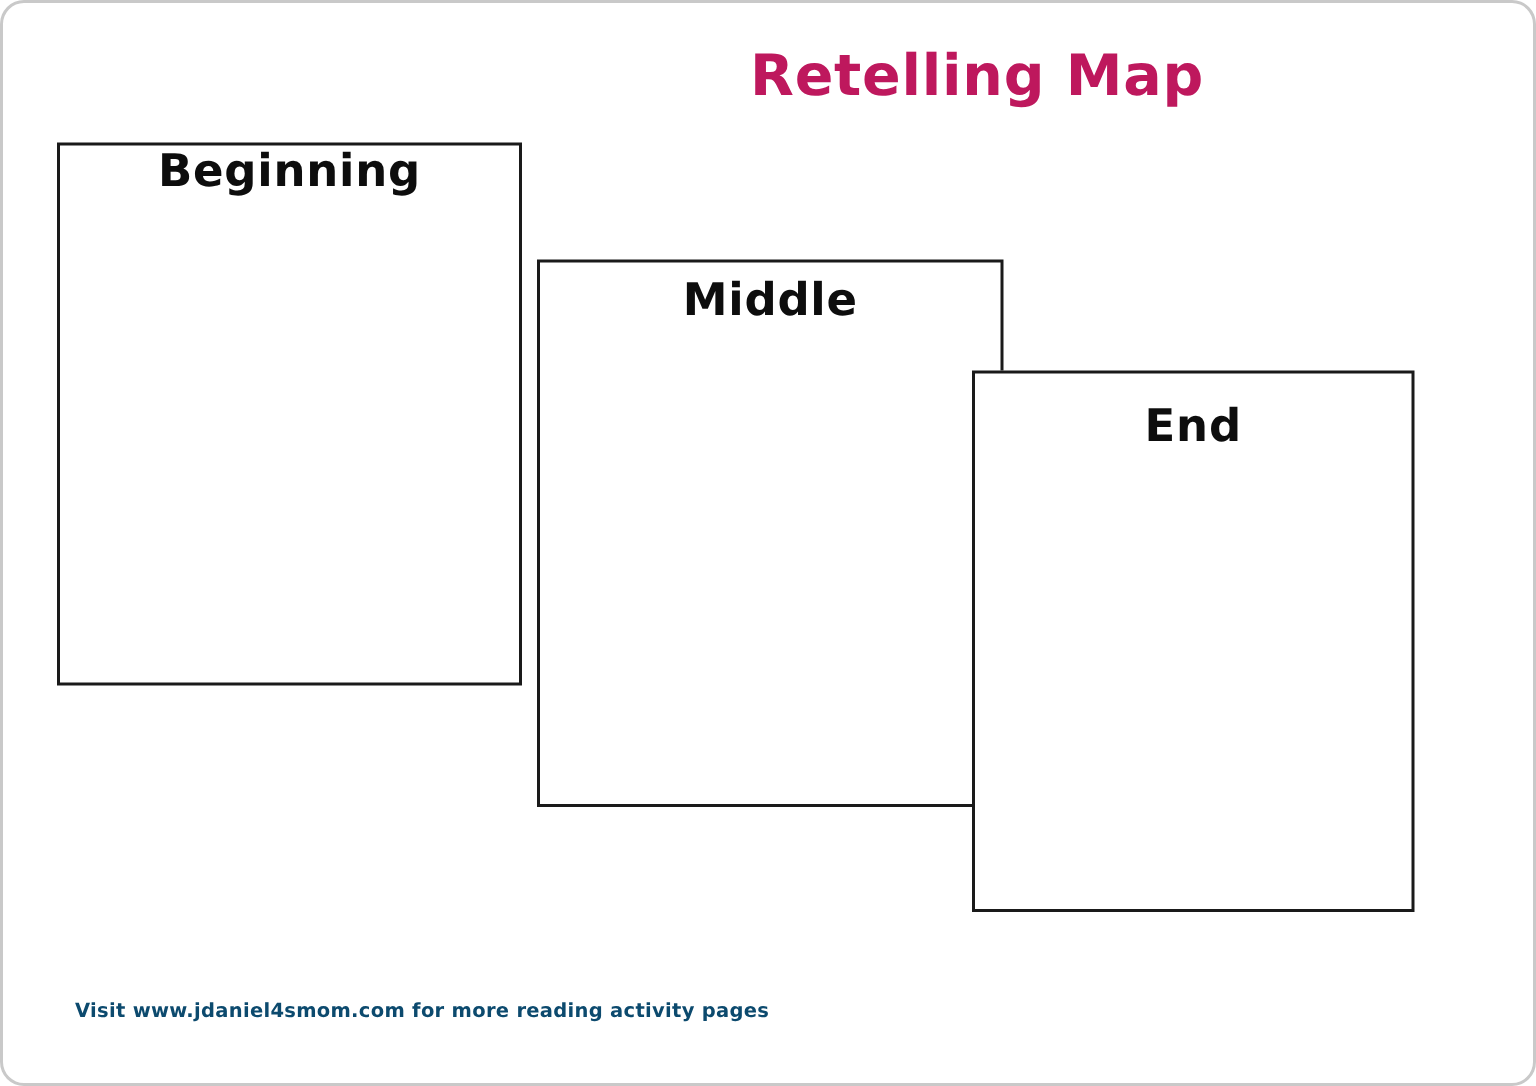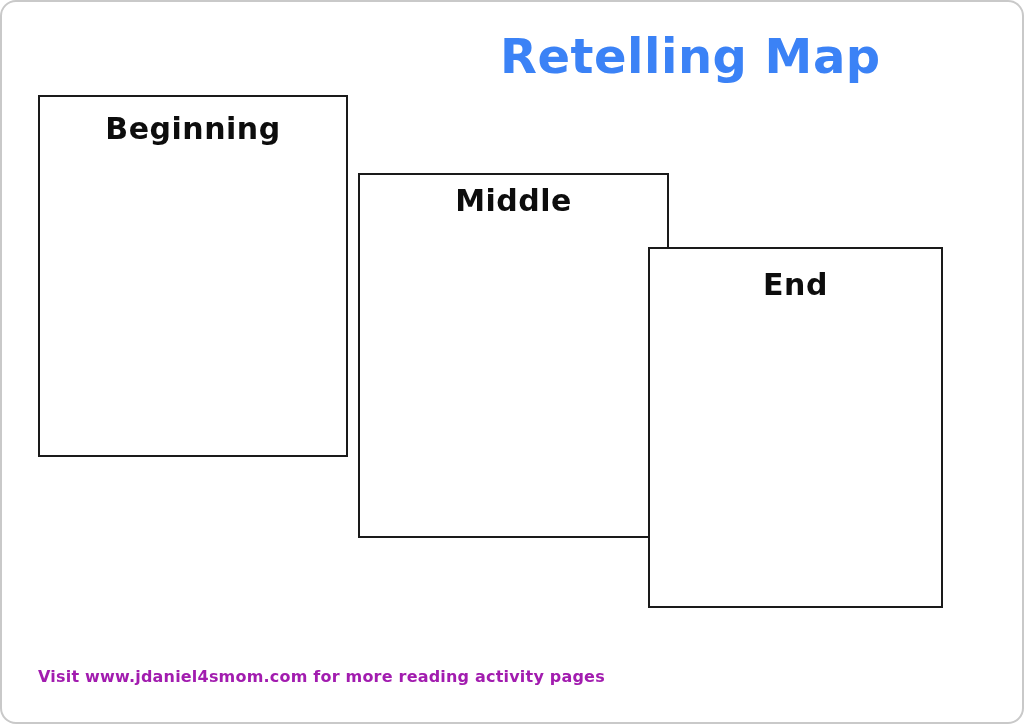--- a/index.html
+++ b/index.html
@@ -14,23 +14,23 @@
     height: 724px;
     background: #ffffff;
     border-radius: 16px;
     box-shadow: inset 0 0 0 2px #c9c9c9;
     overflow: hidden;
   }
   .title {
     position: absolute;
     left: 500px;
     top: 28px;
-    font-size: 48px;
+    font-size: 38px;
     font-weight: 800;
-    color: #3b82f6;
+    color: #be185d;
     letter-spacing: 0.5px;
     white-space: nowrap;
   }
   .story-box {
     position: absolute;
     background: #ffffff;
     border: 2px solid #1a1a1a;
     box-sizing: border-box;
     text-align: center;
   }
@@ -39,43 +39,42 @@
     font-size: 30px;
     font-weight: 800;
     color: #0d0d0d;
     letter-spacing: 0.5px;
   }
   .box-beginning {
     left: 38px;
     top: 95px;
     width: 310px;
     height: 362px;
-    padding-top: 14px;
   }
   .box-middle {
     left: 358px;
     top: 173px;
     width: 311px;
     height: 365px;
     padding-top: 8px;
   }
   .box-end {
     left: 648px;
     top: 247px;
     width: 295px;
     height: 361px;
     padding-top: 18px;
   }
   .footer {
     position: absolute;
-    left: 38px;
+    left: 50px;
     top: 667px;
-    font-size: 16px;
+    font-size: 13px;
     font-weight: 700;
-    color: #a21caf;
+    color: #0c4a6e;
     letter-spacing: 0.2px;
   }
 </style>
 </head>
 <body>
 
 <div class="page">
 
   <div class="title">Retelling Map</div>
 

